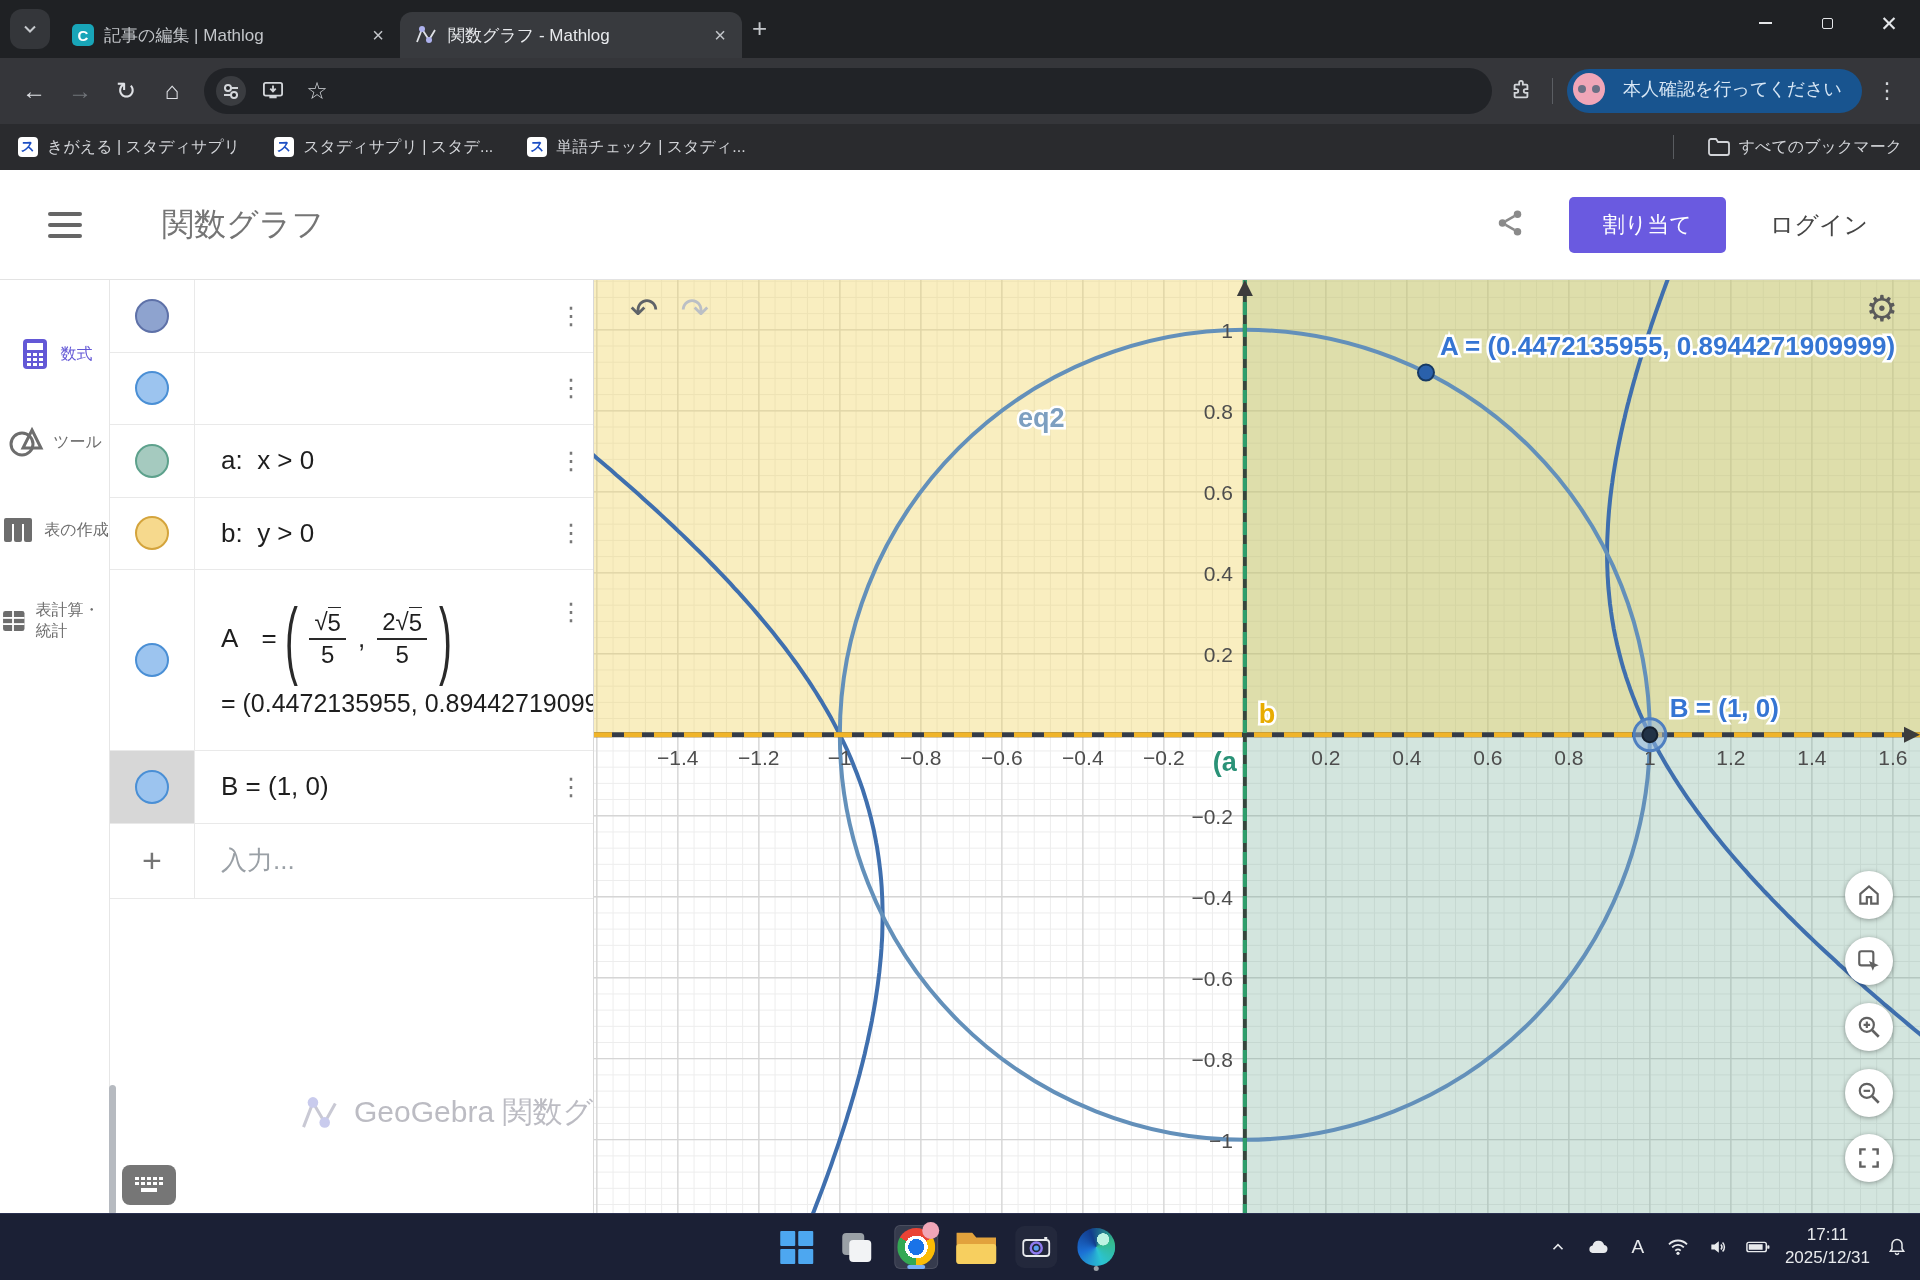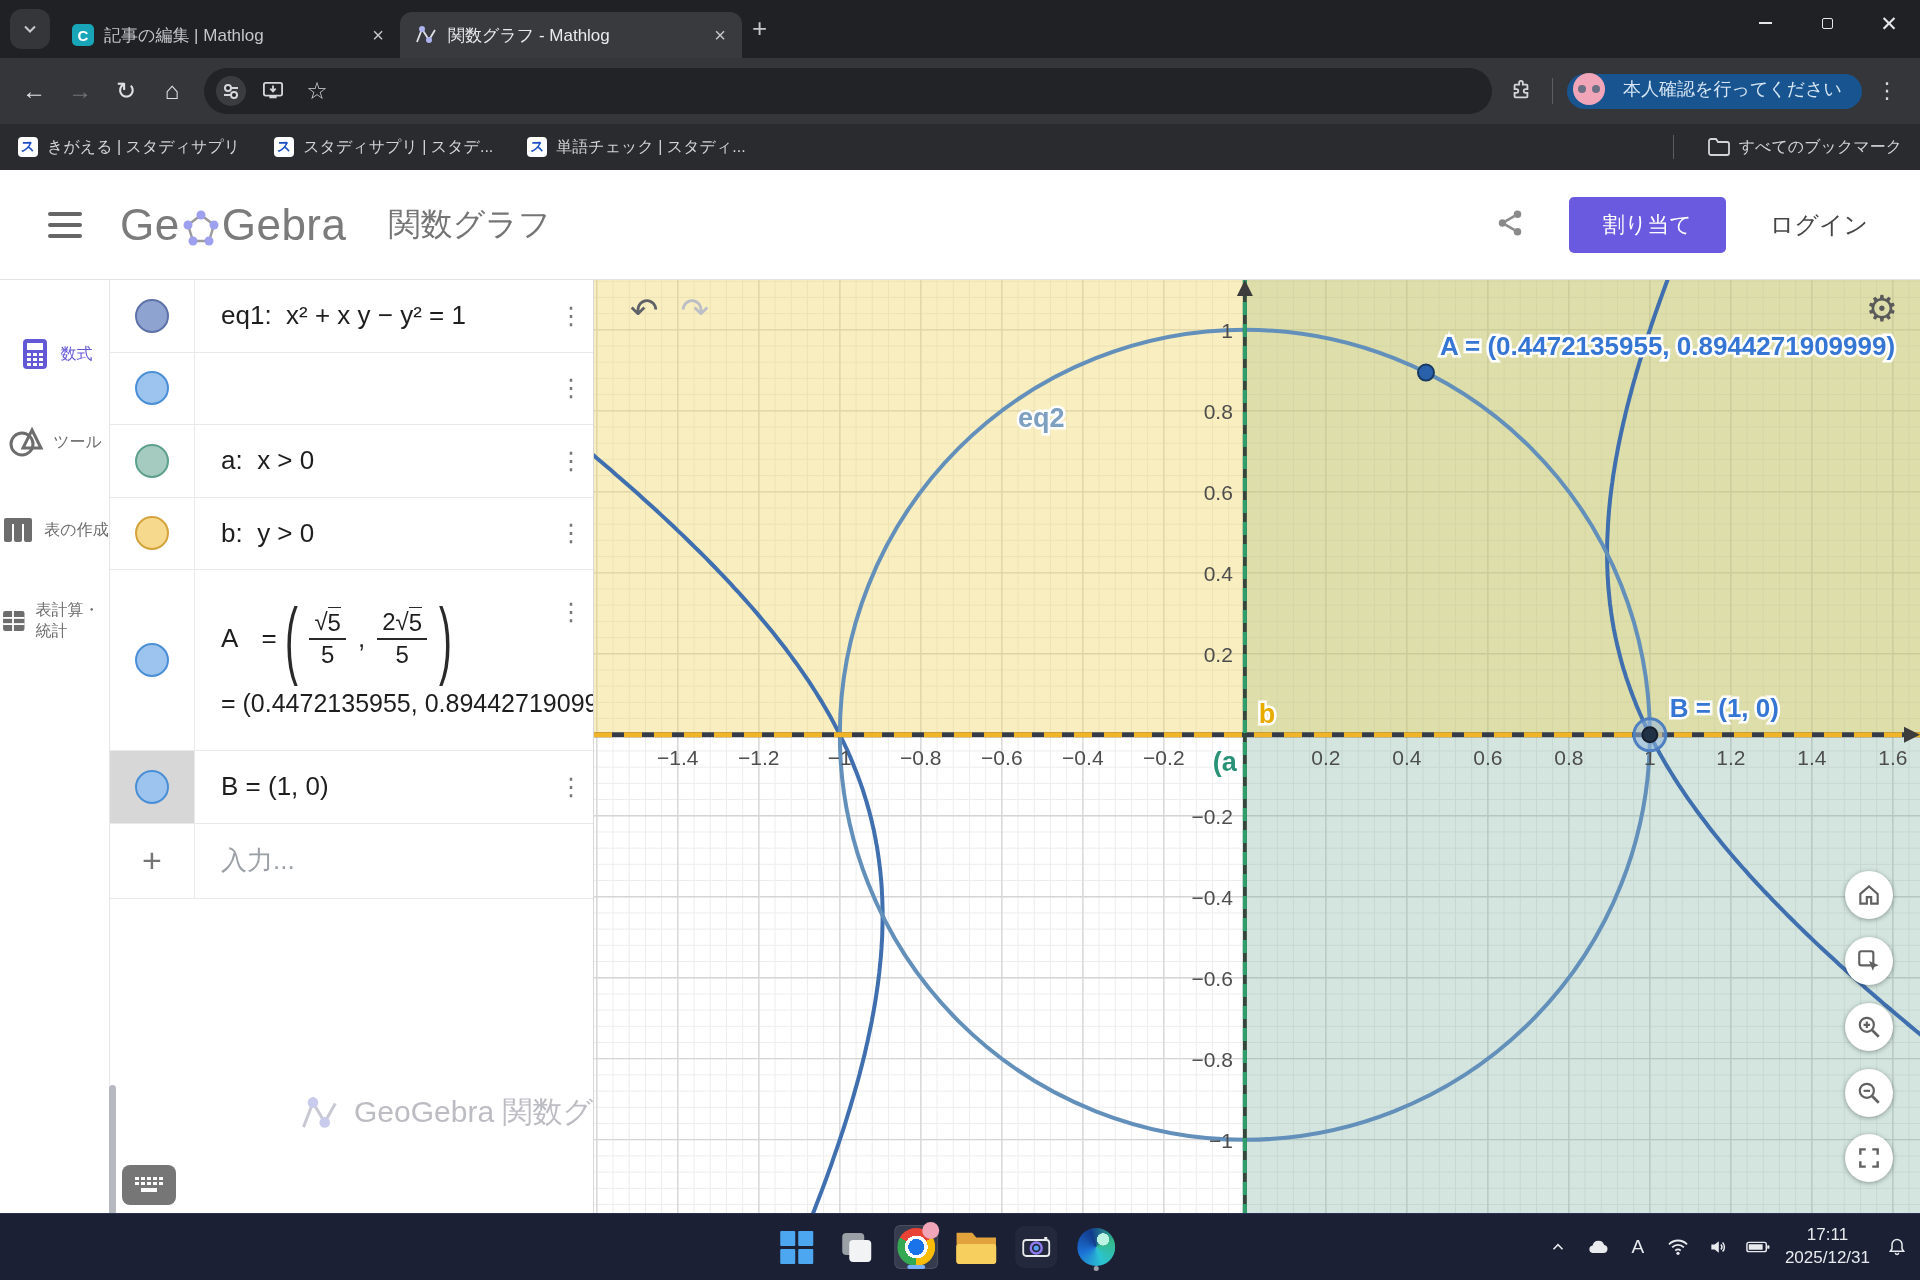--- a/index.html
+++ b/index.html
@@ -20,21 +20,21 @@
   .wclose{font-size:21px;line-height:1}
   
   .toolbar{height:66px;background:#35363a;display:flex;align-items:center;padding:0 14px;gap:6px}
   .navbtn{width:40px;height:40px;border-radius:50%;display:flex;align-items:center;justify-content:center;color:#dfe1e5;font-size:24px}
   .navbtn.disabled{color:#71757a}
   .omnibox{flex:1;height:46px;background:#212327;border-radius:23px;display:flex;align-items:center;padding:0 12px;margin:0 6px;gap:10px}
   .siteinfo{width:30px;height:30px;border-radius:50%;background:#3a3c40;display:flex;align-items:center;justify-content:center}
   .url{flex:1;color:#e8eaed;font-size:21px;white-space:nowrap;overflow:hidden}
   .obicon{width:34px;height:34px;display:flex;align-items:center;justify-content:center;color:#d3d6da}
   .toolbar .sep{width:1px;height:26px;background:#5b5e63;margin:0 8px}
-  .profilechip{height:35px;background:#18548f;border-radius:22px;display:flex;align-items:center;gap:18px;padding:0 20px 4px 6px;color:#d8e7f5;font-size:18px}
+  .profilechip{height:44px;background:#18548f;border-radius:22px;display:flex;align-items:center;gap:18px;padding:0 20px 4px 6px;color:#d8e7f5;font-size:18px}
   .pavatar{width:32px;height:32px;border-radius:50%;background:#f0a6b8;position:relative}
   .pavatar:before,.pavatar:after{content:"";position:absolute;top:12px;width:8px;height:8px;border-radius:50%;background:#6b6f84}
   .pavatar:before{left:5px}.pavatar:after{right:5px}
   .kebab{color:#d3d6da;font-size:22px;padding:0 8px}
   
   .bmbar{height:46px;background:#2a2b2e;display:flex;align-items:center;padding:0 18px;gap:34px}
   .bmitem{display:flex;align-items:center;gap:9px;color:#d2d4d8;font-size:16px}
   .bmicon{width:20px;height:20px;background:#fff;border-radius:4px;color:#1d4fc4;font-weight:bold;font-size:14px;display:flex;align-items:center;justify-content:center}
   .bmspacer{flex:1}
   .bmsep{width:1px;height:24px;background:#595c60}
@@ -206,32 +206,20 @@
     <span>すべてのブックマーク</span>
   </div>
 </div>
 
 <div class="appheader">
   <div class="hamburger">
       <div></div>
       <div></div>
       <div></div>
     </div>
-  <div class="logo">
-    <span>Ge</span>
-    <svg width="40" height="40" viewBox="0 0 40 40">
-      <path d="M20 7 L33 17 L28 33 L12 33 L7 17 Z" stroke="#9b9b9b" stroke-width="2.5" fill="none"></path>
-      <circle cx="20" cy="7" r="4.5" fill="#9da0ee"></circle>
-        <circle cx="33" cy="17" r="4.5" fill="#9da0ee"></circle>
-      <circle cx="28" cy="33" r="4.5" fill="#9da0ee"></circle>
-        <circle cx="12" cy="33" r="4.5" fill="#9da0ee"></circle>
-        <circle cx="7" cy="17" r="4.5" fill="#9da0ee"></circle>
-    </svg>
-    <span>Gebra</span>
-  </div>
   <span class="apptitle">関数グラフ</span>
   <span class="hspacer"></span>
   <span class="shareicon">
     <svg width="30" height="30" viewBox="0 0 24 24">
         <circle cx="18" cy="5" r="3" fill="#8a8a8a"></circle>
         <circle cx="6" cy="12" r="3" fill="#8a8a8a"></circle>
         <circle cx="18" cy="19" r="3" fill="#8a8a8a"></circle>
         <path d="M8.5 10.5l7-4M8.5 13.5l7 4" stroke="#8a8a8a" stroke-width="2"></path>
       </svg>
   </span>
@@ -289,21 +277,20 @@
         </svg>
       <span>表計算・統計</span>
     </div>
   </div>
 
   <div class="panel">
     <div class="arow h72">
       <div class="gutter">
           <span class="objdot" id="dot0" style="background: rgb(142, 163, 207); border-color: rgb(94, 113, 168);"></span>
         </div>
-      <div class="rowmain"><span>eq1:</span>&nbsp;&nbsp;<span>x² + x y − y² = 1</span></div>
       <span class="rowkebab">⋮</span>
     </div>
     <div class="arow h72">
       <div class="gutter">
           <span class="objdot" id="dot1" style="background: rgb(156, 196, 239); border-color: rgb(74, 143, 213);"></span>
         </div>
       <span class="rowkebab">⋮</span>
     </div>
     <div class="arow h72">
       <div class="gutter">

